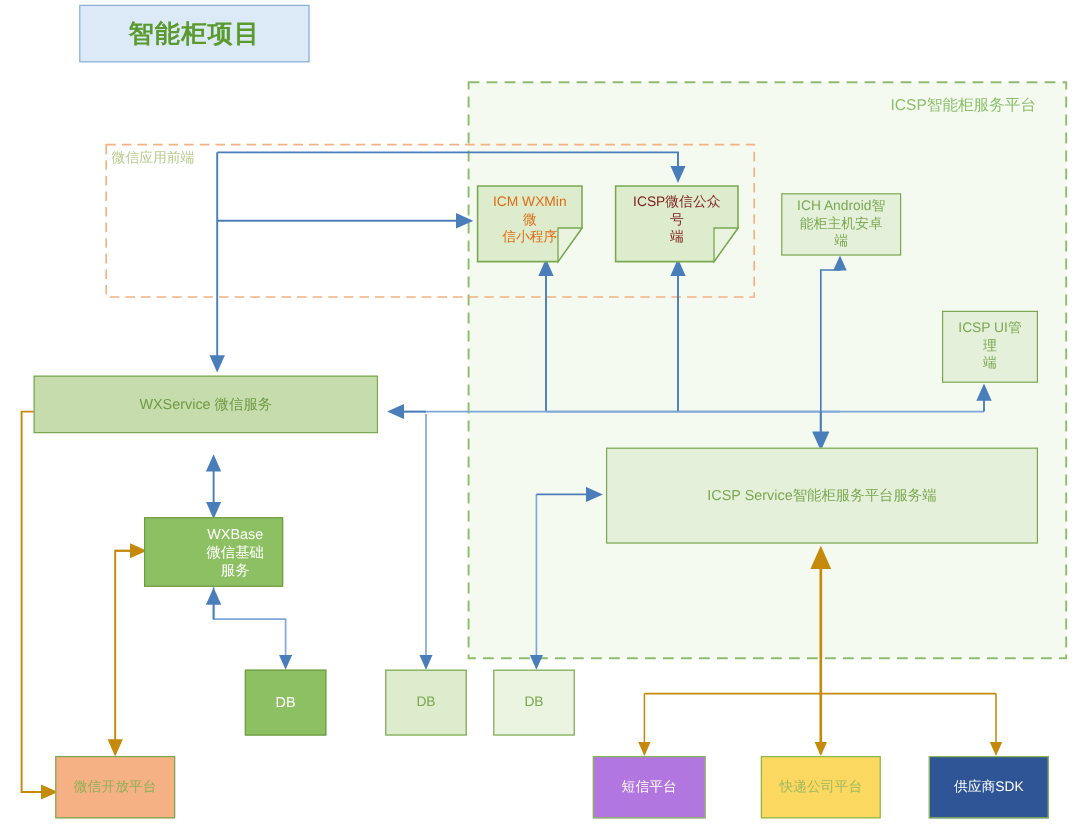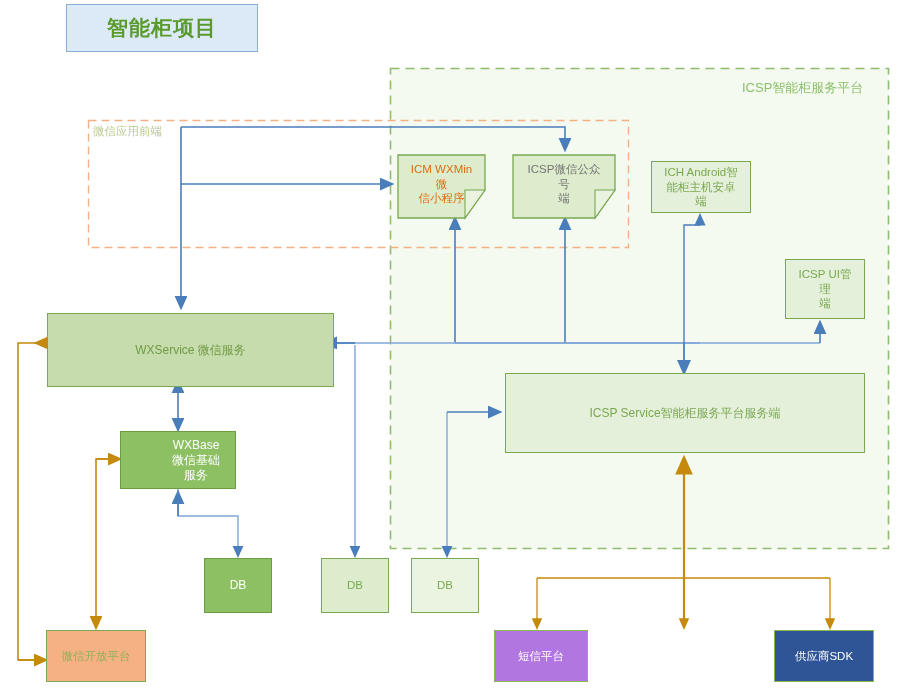--- a/index.html
+++ b/index.html
@@ -109,42 +109,42 @@
     <path d="M615,190 L595,218 L595,190 z" fill="#e9f3df" stroke="#7aa851" stroke-width="1.1"></path>
   </svg>
 
   <div class="node" style="left:398px;top:155px;width:87px;height:58px;">
     <span class="txt-orange" style="font-size:11.5px;">
       <span>ICM WXMin微</span>
       <span>信小程序</span>
     </span>
   </div>
 
-  <div class="node" style="left:513px;top:155px;width:102px;height:58px;color:#737373;">
+  <div class="node" style="left:513px;top:155px;width:102px;height:58px;color:#7f1d1d;">
     <span style="font-size:11.5px;">
       <span>ICSP微信公众号</span>
       <span>端</span>
     </span>
   </div>
 
   <div class="node box-vpale" style="left:651px;top:161px;width:100px;height:52px;align-items:center;">
     <span>
       <span>ICH Android智</span>
       <span>能柜主机安卓端</span>
     </span>
   </div>
 
   <div class="node box-vpale" style="left:785px;top:259px;width:80px;height:60px;">
     <span>
       <span>ICSP UI管理</span>
       <span>端</span>
     </span>
   </div>
 
-  <div class="node box-lg" style="left:47px;top:313px;width:287px;height:74px;">
+  <div class="node box-lg" style="left:28px;top:313px;width:287px;height:48px;">
     <span>WXService 微信服务</span>
   </div>
 
   <div class="node box-mid" style="left:120px;top:431px;width:116px;height:58px;padding-left:36px;">
     <span>
       <span>WXBase 微信基础</span>
       <span>服务</span>
     </span>
   </div>
 
@@ -162,17 +162,20 @@
     <span>DB</span>
   </div>
 
   <div class="node box-purple" style="left:494px;top:630px;width:94px;height:52px;">
     <span>短信平台</span>
   </div>
 
   <div class="node box-orange" style="left:46px;top:630px;width:100px;height:52px;">
     <span>微信开放平台</span>
   </div>
+  <div class="node box-yellow" style="left:634px;top:630px;width:100px;height:52px;">
+    <span>快递公司平台</span>
+  </div>
   <div class="node box-navy" style="left:774px;top:630px;width:100px;height:52px;">
     <span>供应商SDK</span>
   </div>
 
 </div>
 
 </body></html>

